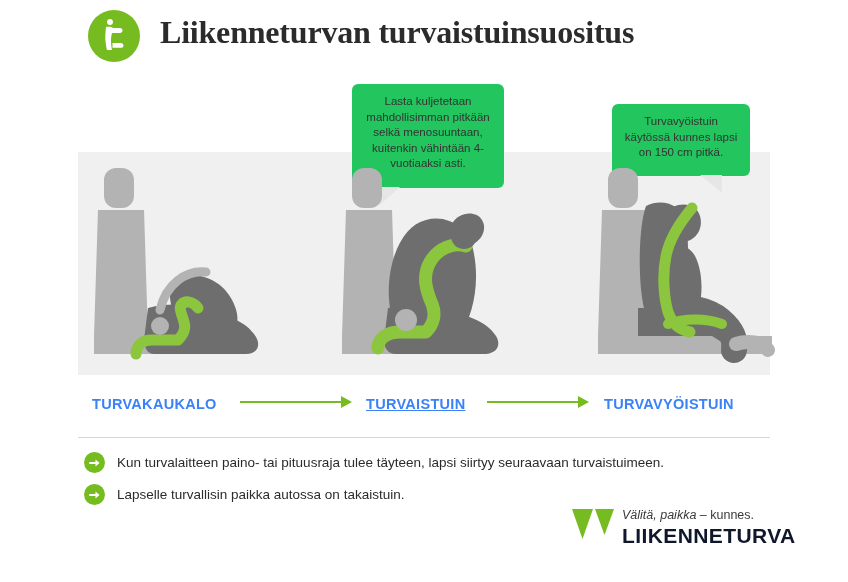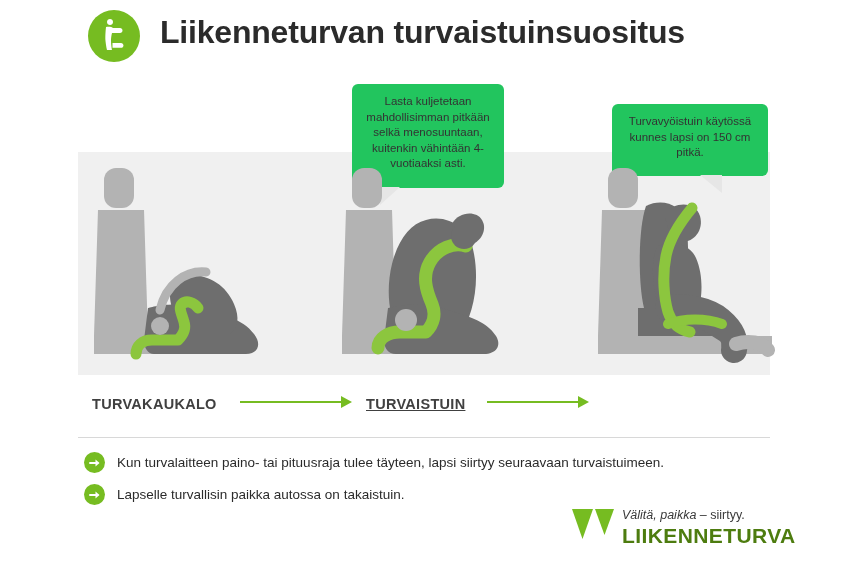--- a/index.html
+++ b/index.html
@@ -48,20 +48,21 @@
   .logo-badge svg { display: block; }
   .title {
     position: absolute;
     left: 160px;
     top: 14px;
     font-size: 32px;
     font-weight: bold;
     color: #2b2b2b;
     letter-spacing: -0.2px;
     white-space: nowrap;
+    font-family: Liberation Serif, serif;
   }
 
   
   .stage {
     position: absolute;
     left: 78px;
     top: 152px;
     width: 692px;
     height: 223px;
     background: #f0f0f0;
@@ -93,21 +94,21 @@
   }
   #bubble-1 .tail {
     left: 28px;
     bottom: -17px;
     border-width: 18px 20px 0 0;
     border-color: #e6e6e6 transparent transparent transparent;
   }
   #bubble-2 {
     left: 612px;
     top: 104px;
-    width: 156px;
+    width: 138px;
     height: 72px;
   }
   #bubble-2 .tail {
     left: 88px;
     bottom: -17px;
     border-width: 18px 0 0 22px;
     border-color: #e6e6e6 transparent transparent transparent;
   }
 
   
@@ -116,21 +117,21 @@
   }
   #illus-1 { left: 82px;  top: 158px; }
   #illus-2 { left: 330px; top: 158px; }
   #illus-3 { left: 586px; top: 158px; }
 
   
   .stage-label {
     position: absolute;
     font-size: 14.5px;
     font-weight: bold;
-    color: #404040;
+    color: #3b82f6;
     letter-spacing: 0.3px;
     white-space: nowrap;
     text-align: right;
   }
   #label-1 { left: 92px;  top: 396px; }
   #label-2 { left: 366px; top: 396px; text-decoration: underline; }
   #label-3 { left: 604px; top: 396px; }
 
   .arrow {
     position: absolute;
@@ -217,21 +218,21 @@
   }
   .brand-tagline .plain {
     font-style: normal;
   }
   .brand-name {
     position: absolute;
     left: 50px;
     top: 22px;
     font-size: 21px;
     font-weight: bold;
-    color: #4d7c0f;
+    color: #0f172a;
     letter-spacing: 0.4px;
     white-space: nowrap;
   }
 </style>
 </head>
 <body>
 
 <div class="page">
 
   <div class="header">
@@ -305,20 +306,21 @@
       <path d="M82 150 C102 148 122 152 134 162 C146 172 150 182 148 192" fill="#6e6e6e" stroke="#6e6e6e" stroke-width="26" stroke-linecap="round" stroke-linejoin="round"></path>
       <path d="M150 186 C162 182 176 184 182 192" fill="none" stroke="#b3b3b3" stroke-width="14" stroke-linecap="round"></path>
 
       <path d="M106 50 C96 62 84 78 80 98 C76 118 78 140 82 154 C86 166 94 172 104 174" fill="none" stroke="#8cc63e" stroke-width="11" stroke-linecap="round" stroke-linejoin="round"></path>
       <path d="M82 166 C98 160 120 160 136 166" fill="none" stroke="#8cc63e" stroke-width="10" stroke-linecap="round"></path>
     </svg>
   </div>
 
   <div class="stage-label" id="label-1">TURVAKAUKALO</div>
   <div class="stage-label" id="label-2">TURVAISTUIN</div>
+  <div class="stage-label" id="label-3">TURVAVYÖISTUIN</div>
 
   <div class="arrow" id="arrow-1">
     <span class="shaft"></span>
     <span class="head"></span>
   </div>
   <div class="arrow" id="arrow-2">
     <span class="shaft"></span>
     <span class="head"></span>
   </div>
 
@@ -344,17 +346,17 @@
     <span class="note-text">Kun turvalaitteen paino- tai pituusraja tulee täyteen, lapsi siirtyy seuraavaan turvaistuimeen.</span>
   </div>
 
   <div class="brand">
     <span class="brand-mark">
       <svg width="42" height="40" viewBox="0 0 42 40" aria-hidden="true">
         <path d="M0 2 L21 2 L10.5 32 Z" fill="#76bc21"></path>
         <path d="M23 2 L42 2 L32.5 28 Z" fill="#76bc21"></path>
       </svg>
     </span>
-    <span class="brand-tagline"><span>Välitä, paikka</span><span class="plain"> – siirtyy.</span></span>
+    <span class="brand-tagline"><span>Välitä, paikka</span><span class="plain"> – kunnes.</span></span>
     <span class="brand-name">LIIKENNETURVA</span>
   </div>
 
 </div>
 
 </body></html>

